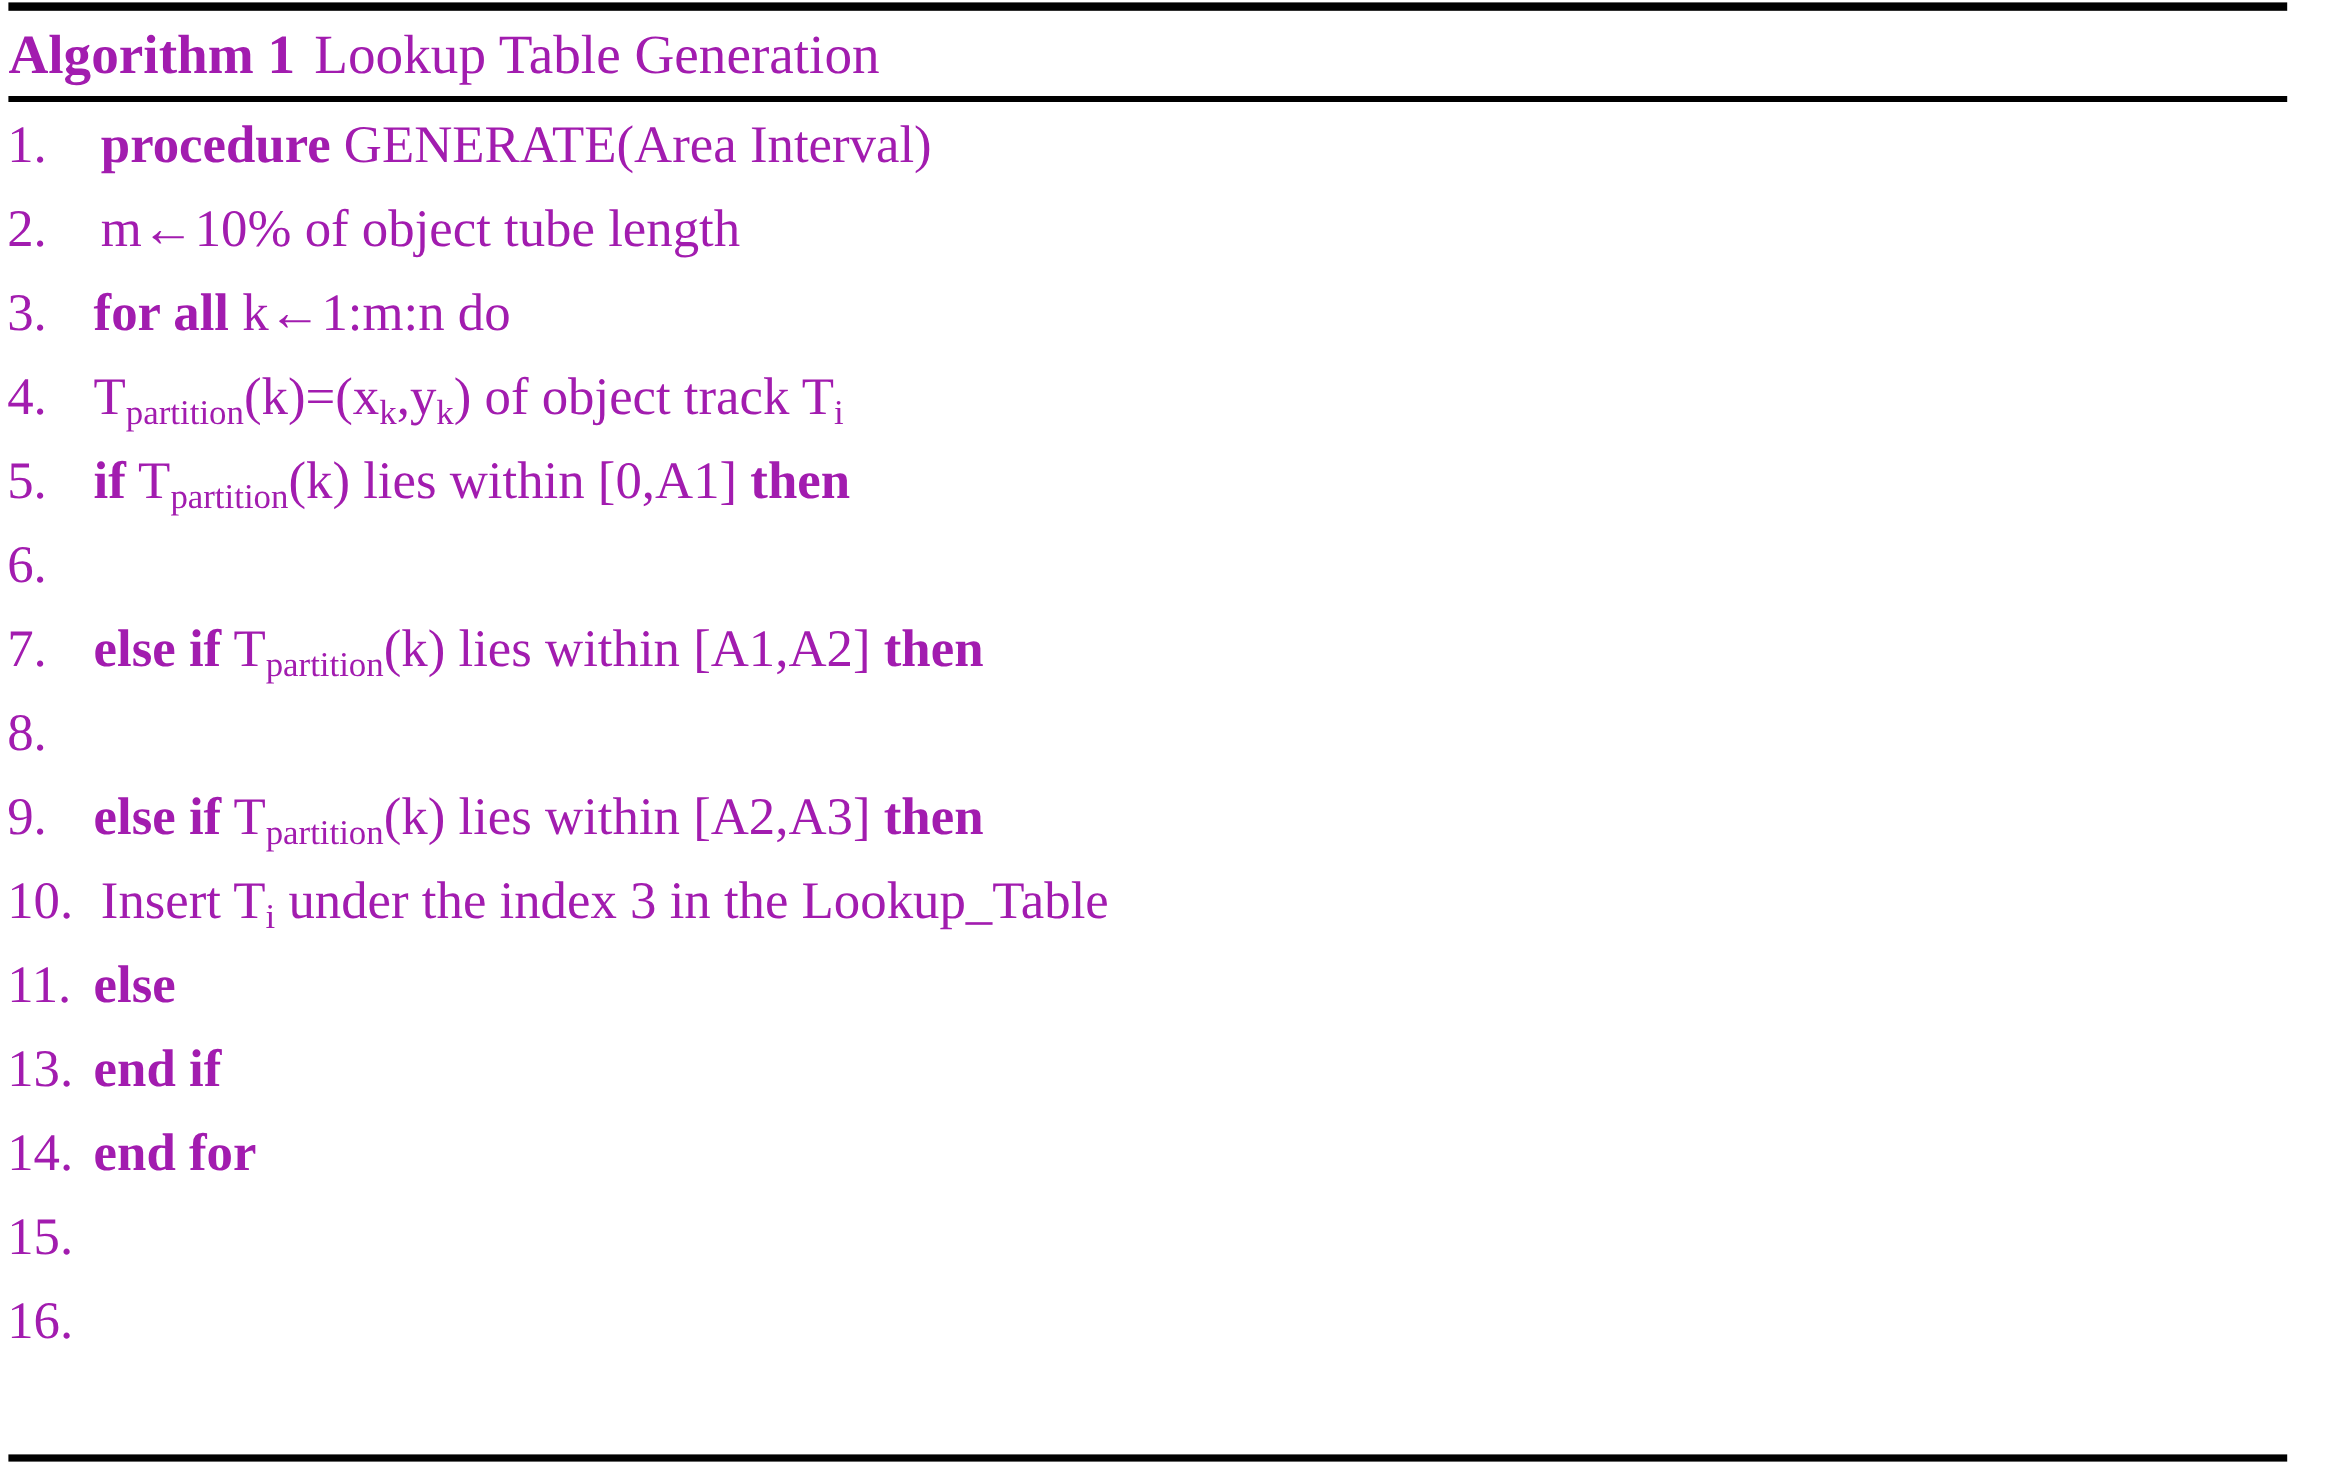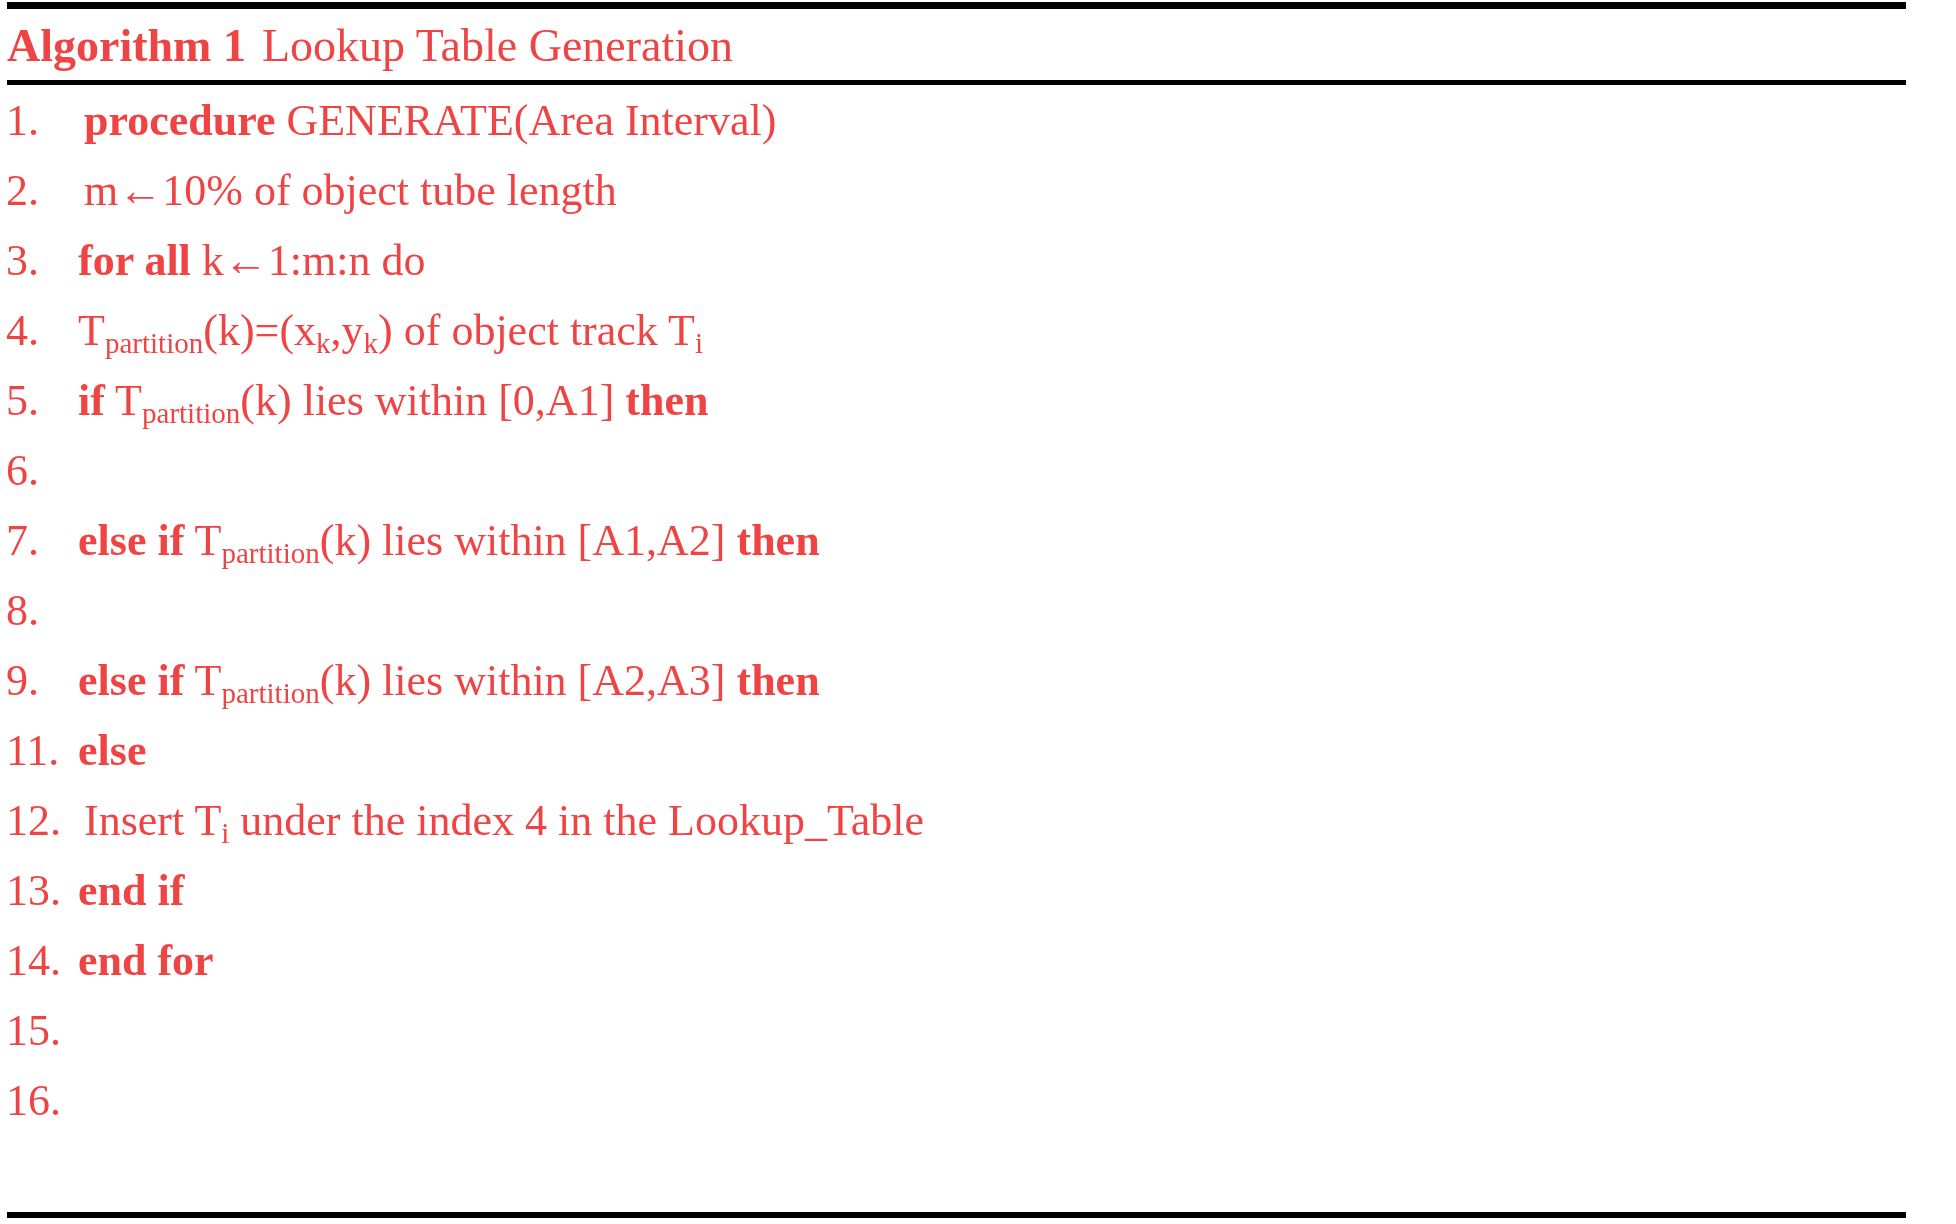--- a/index.html
+++ b/index.html
@@ -7,21 +7,21 @@
     margin: 0;
     padding: 0;
     background: #ffffff;
   }
   #page {
     position: relative;
     width: 1906px;
     height: 1224px;
     background: #ffffff;
     font-family: "Liberation Serif", "DejaVu Serif", serif;
-    color: #ef4444;
+    color: #a21caf;
     overflow: hidden;
   }
 
   
   .rule {
     position: absolute;
     left: 7px;
     width: 1942px;
     background: #000000;
   }
@@ -127,27 +127,27 @@
         <span class="line-num">7.</span>
         <span class="line-body"><span class="kw">else if</span> T<span class="sub">partition</span>(k) lies within [A1,A2] <span class="kw">then</span></span>
       </div>
       <div class="algo-line indent-1">
         <span class="line-num">8.</span>
       </div>
       <div class="algo-line indent-0">
         <span class="line-num">9.</span>
         <span class="line-body"><span class="kw">else if</span> T<span class="sub">partition</span>(k) lies within [A2,A3] <span class="kw">then</span></span>
       </div>
+      <div class="algo-line indent-1">
+        <span class="line-num">10.</span>
+        <span class="line-body">Insert T<span class="sub">i</span> under the index 3 in the Lookup_Table</span>
+      </div>
       <div class="algo-line indent-0">
         <span class="line-num">11.</span>
         <span class="line-body"><span class="kw">else</span></span>
-      </div>
-      <div class="algo-line indent-1">
-        <span class="line-num">12.</span>
-        <span class="line-body">Insert T<span class="sub">i</span> under the index 4 in the Lookup_Table</span>
       </div>
       <div class="algo-line indent-0">
         <span class="line-num">13.</span>
         <span class="line-body"><span class="kw">end if</span></span>
       </div>
       <div class="algo-line indent-0">
         <span class="line-num">14.</span>
         <span class="line-body"><span class="kw">end for</span></span>
       </div>
       <div class="algo-line indent-0">

